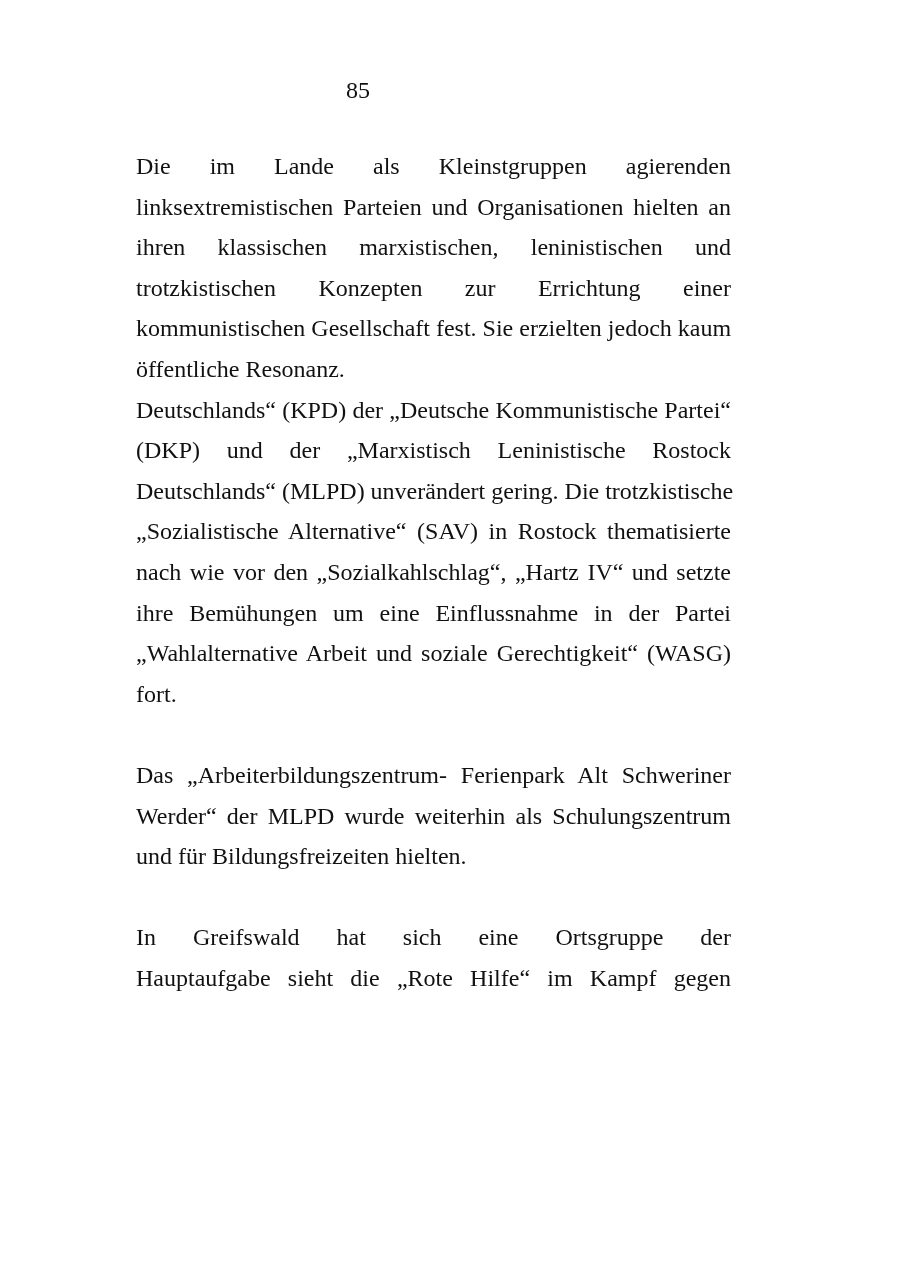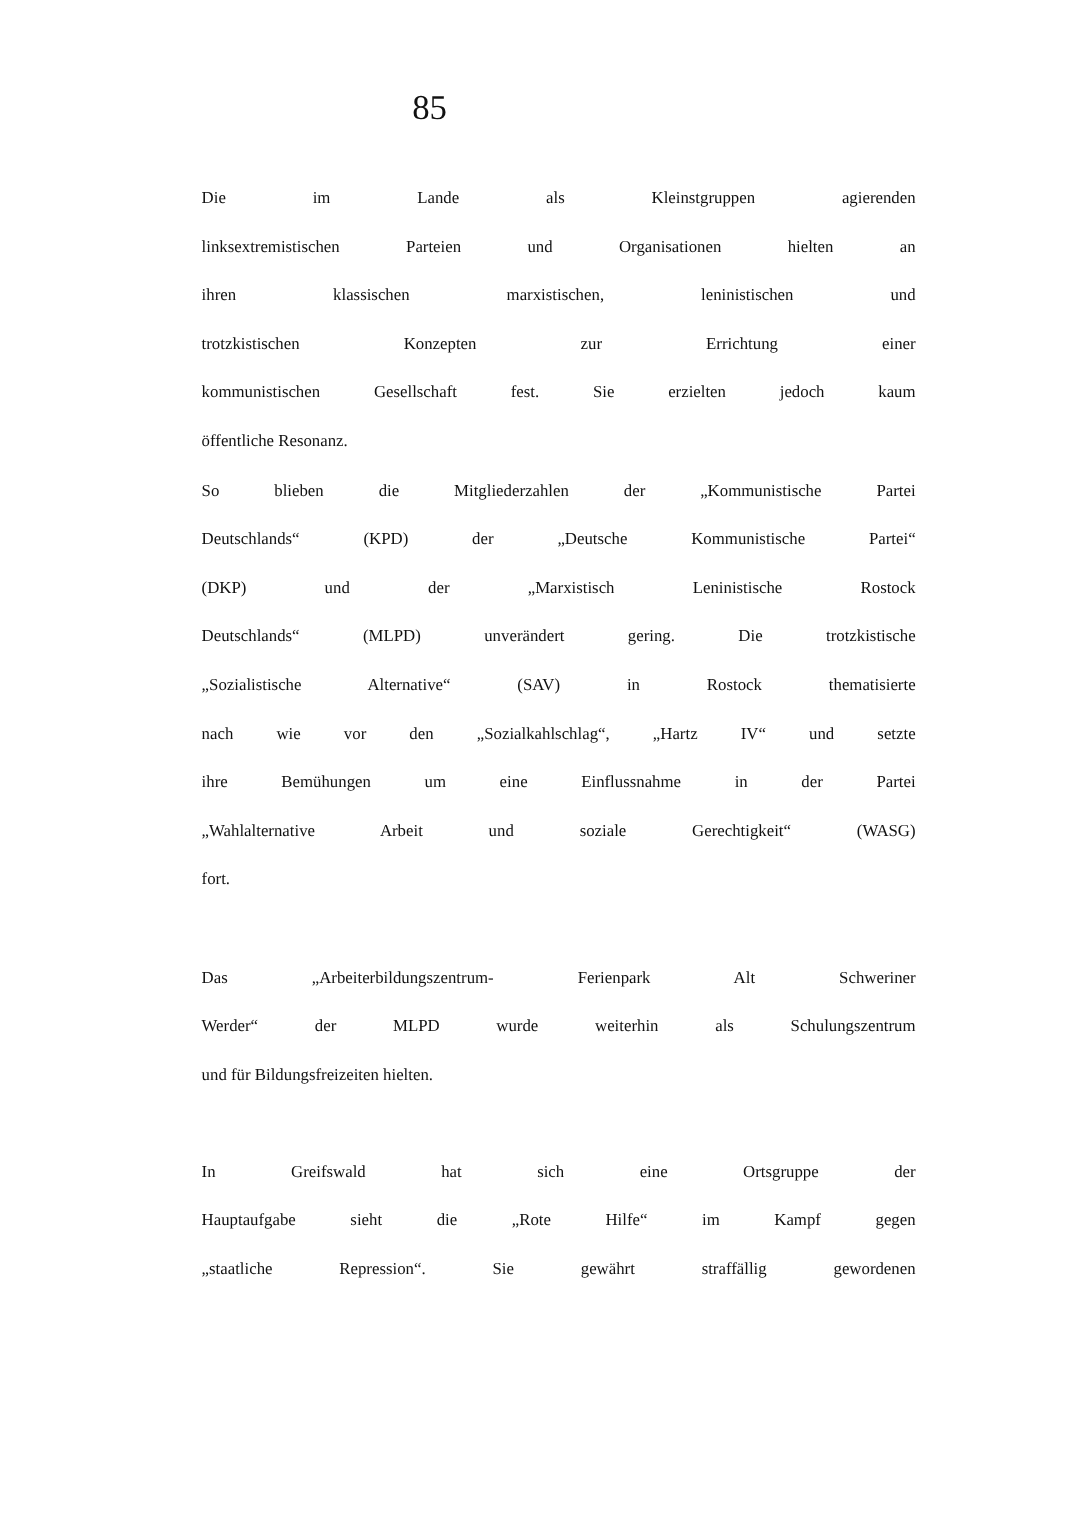--- a/index.html
+++ b/index.html
@@ -4,25 +4,25 @@
   <style>
     html, body { margin: 0; padding: 0; background: #ffffff; }
     body { width: 900px; height: 1274px; position: relative; overflow: hidden; }
     .page {
       position: absolute; left: 0; top: 0; width: 900px; height: 1274px;
       background: #ffffff; color: #111111;
       font-family: "Liberation Serif", "DejaVu Serif", serif;
     }
     .page-number {
       position: absolute; top: 74px; left: 0; width: 716px;
-      text-align: center; font-size: 29px; line-height: 32px;
+      text-align: center; font-size: 24px; line-height: 32px;
     }
     .body-text {
-      position: absolute; left: 168px; top: 146px; width: 595px;
-      font-size: 14px;
+      position: absolute; left: 136px; top: 146px; width: 595px;
+      font-size: 24px;
     }
     .line {
       display: block; height: 40.6px; line-height: 40.6px;
       white-space: nowrap; text-align: justify; text-align-last: justify;
     }
     .line.last { text-align: right; text-align-last: left; }
     .gap { display: block; height: 40.6px; }
   </style>
 </head>
 <body>
@@ -35,21 +35,20 @@
     <div class="paragraph">
       <span class="line">Die im Lande als Kleinstgruppen agierenden</span>
       <span class="line">linksextremistischen Parteien und Organisationen hielten an</span>
       <span class="line">ihren klassischen marxistischen, leninistischen und</span>
       <span class="line">trotzkistischen Konzepten zur Errichtung einer</span>
       <span class="line">kommunistischen Gesellschaft fest. Sie erzielten jedoch kaum</span>
       <span class="line last">öffentliche Resonanz.</span>
     </div>
 
     <div class="paragraph">
-      <span class="line">So blieben die Mitgliederzahlen der „Kommunistische Partei</span>
       <span class="line">Deutschlands“ (KPD) der „Deutsche Kommunistische Partei“</span>
       <span class="line">(DKP) und der „Marxistisch Leninistische Rostock</span>
       <span class="line">Deutschlands“ (MLPD) unverändert gering. Die trotzkistische</span>
       <span class="line">„Sozialistische Alternative“ (SAV) in Rostock thematisierte</span>
       <span class="line">nach wie vor den „Sozialkahlschlag“, „Hartz IV“ und setzte</span>
       <span class="line">ihre Bemühungen um eine Einflussnahme in der Partei</span>
       <span class="line">„Wahlalternative Arbeit und soziale Gerechtigkeit“ (WASG)</span>
       <span class="line last">fort.</span>
     </div>
 
@@ -59,17 +58,16 @@
       <span class="line">Das „Arbeiterbildungszentrum- Ferienpark Alt Schweriner</span>
       <span class="line">Werder“ der MLPD wurde weiterhin als Schulungszentrum</span>
       <span class="line last">und für Bildungsfreizeiten hielten.</span>
     </div>
 
     <span class="gap"></span>
 
     <div class="paragraph">
       <span class="line">In Greifswald hat sich eine Ortsgruppe der</span>
       <span class="line">Hauptaufgabe sieht die „Rote Hilfe“ im Kampf gegen</span>
-      <span class="line">„staatliche Repression“. Sie gewährt straffällig gewordenen</span>
     </div>
 
   </div>
 </div>
 
 </body></html>

